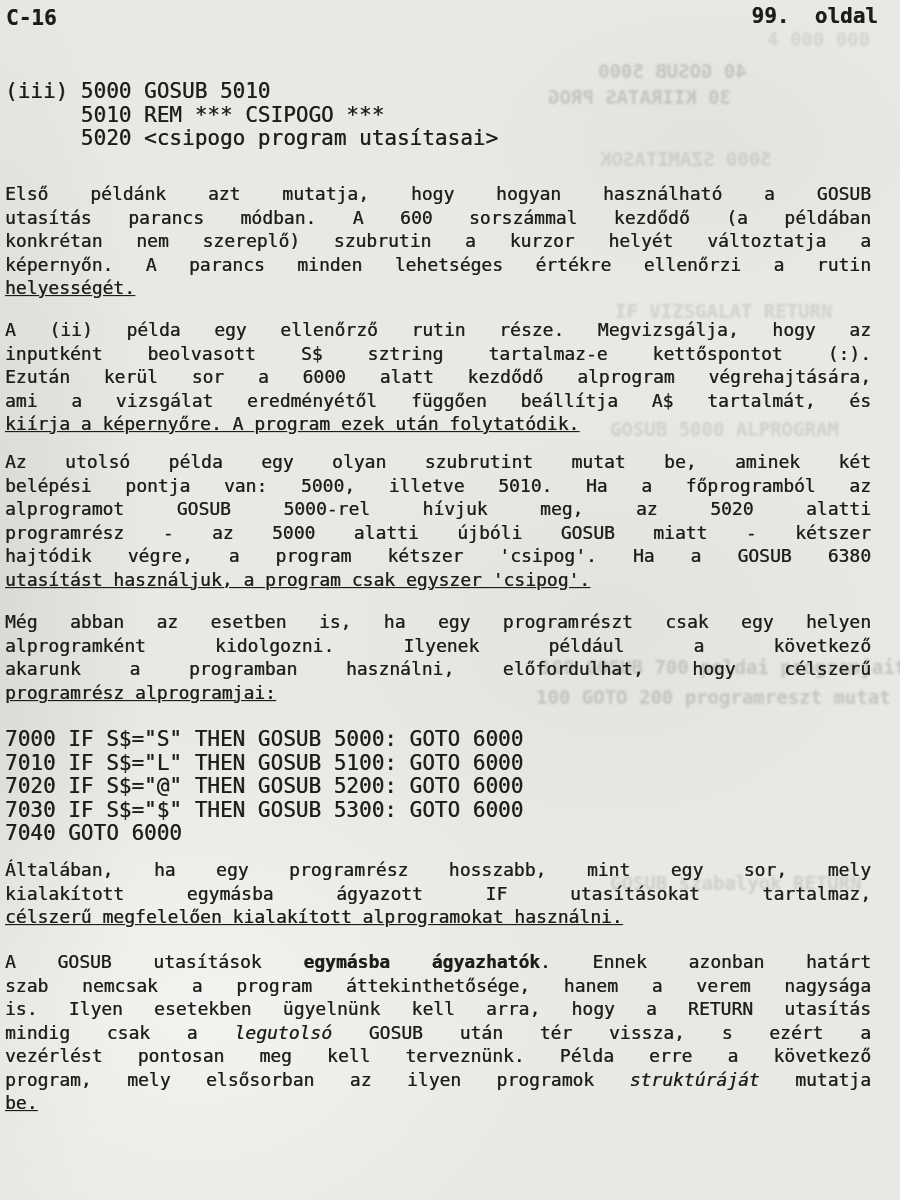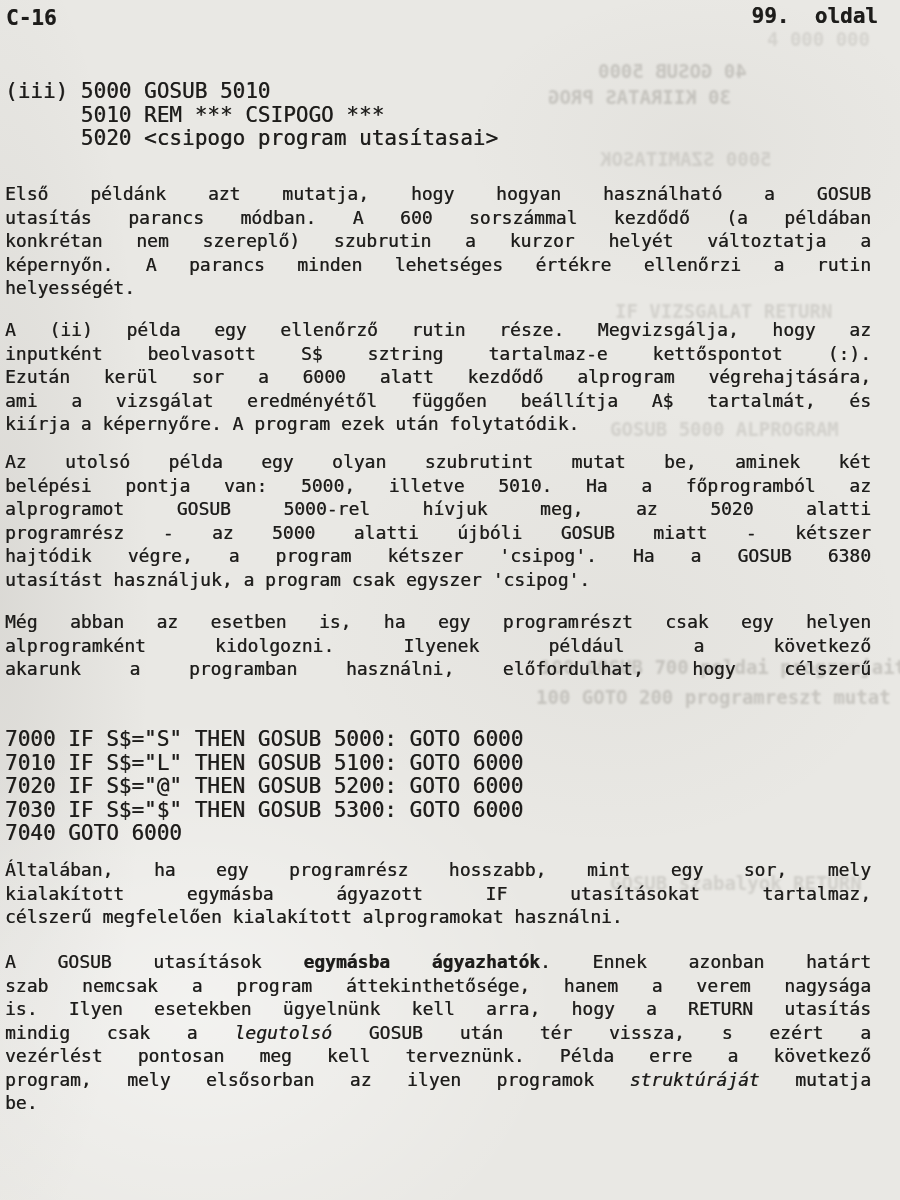--- a/index.html
+++ b/index.html
@@ -27,21 +27,21 @@
   .hdr.right{right:22px;top:4px;}
   .code{position:absolute;left:5px;font-size:21px;}
   .cline{height:23.5px;line-height:23.5px;white-space:pre;}
   .c1{top:80px;}
   .c2{top:728px;}
   .para{position:absolute;left:5px;width:866px;font-size:18px;}
   .line{
     height:23.5px;line-height:23.5px;
     text-align:justify;text-align-last:justify;
   }
-  .line.last{text-align-last:left;}
+  .line.last{text-align-last:left;text-decoration:underline;}
   .pp1{top:182px;}
   .pp2{top:318px;}
   .pp3{top:450px;}
   .pp4{top:610px;}
   .pp5{top:858px;}
   .pp6{top:950px;}
   .b{font-weight:bold;}
   .i{font-style:italic;}
   
   .ghost{
@@ -109,20 +109,21 @@
     <div class="line">alprogramot GOSUB 5000-rel hívjuk meg, az 5020 alatti</div>
     <div class="line">programrész - az 5000 alatti újbóli GOSUB miatt - kétszer</div>
     <div class="line">hajtódik végre, a program kétszer 'csipog'. Ha a GOSUB 6380</div>
     <div class="line last">utasítást használjuk, a program csak egyszer 'csipog'.</div>
   </div>
 
   <div class="para pp4 txt">
     <div class="line">Még abban az esetben is, ha egy programrészt csak egy helyen</div>
     <div class="line">alprogramként kidolgozni. Ilyenek például a következő</div>
     <div class="line">akarunk a programban használni, előfordulhat, hogy célszerű</div>
+    <div class="line last">programrész alprogramjai:</div>
   </div>
 
   <div class="code c2 txt">
     <div class="cline">7000 IF S$="S" THEN GOSUB 5000: GOTO 6000</div>
     <div class="cline">7010 IF S$="L" THEN GOSUB 5100: GOTO 6000</div>
     <div class="cline">7020 IF S$="@" THEN GOSUB 5200: GOTO 6000</div>
     <div class="cline">7030 IF S$="$" THEN GOSUB 5300: GOTO 6000</div>
     <div class="cline">7040 GOTO 6000</div>
   </div>
 

